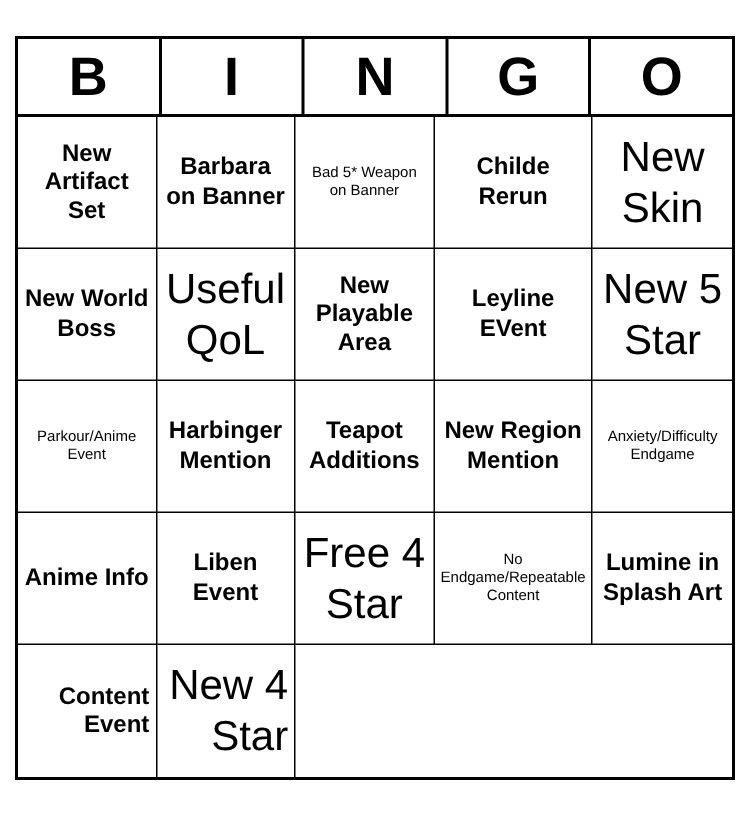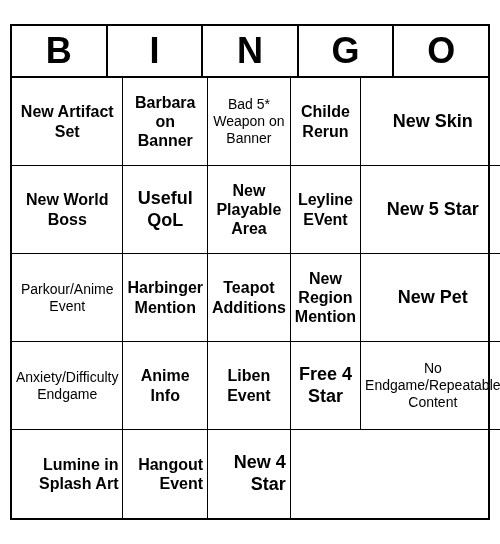--- a/index.html
+++ b/index.html
@@ -49,29 +49,29 @@
       line-height: 1.2;
     }
     .bingo-cell:nth-child(5n) {
       border-right: none;
     }
     .bingo-cell:nth-child(n+21) {
       border-bottom: none;
       text-align: right;
     }
     .bingo-cell.large-text {
-      font-size: 18px;
-      font-weight: bold;
+      font-size: 28px;
+      font-weight: normal;
     }
     .bingo-cell.medium-text {
       font-size: 16px;
       font-weight: bold;
     }
     .bingo-cell.small-text {
-      font-size: 14px;
+      font-size: 10px;
     }
   </style>
 </head>
 <body>
 
 <div class="bingo-card">
   <div class="bingo-header">
   <div class="bingo-header-cell">B</div>
       <div class="bingo-header-cell">I</div>
       <div class="bingo-header-cell">N</div>
@@ -86,23 +86,22 @@
       <div class="bingo-cell large-text">New Skin</div>
       <div class="bingo-cell medium-text">New World Boss</div>
       <div class="bingo-cell large-text">Useful QoL</div>
       <div class="bingo-cell medium-text">New Playable Area</div>
       <div class="bingo-cell medium-text">Leyline EVent</div>
       <div class="bingo-cell large-text">New 5 Star</div>
       <div class="bingo-cell small-text">Parkour/Anime Event</div>
       <div class="bingo-cell medium-text">Harbinger Mention</div>
       <div class="bingo-cell medium-text">Teapot Additions</div>
       <div class="bingo-cell medium-text">New Region Mention</div>
-      <div class="bingo-cell large-text">New Pet</div>
       <div class="bingo-cell small-text">Anxiety/Difficulty Endgame</div>
       <div class="bingo-cell medium-text">Anime Info</div>
       <div class="bingo-cell medium-text">Liben Event</div>
       <div class="bingo-cell large-text">Free 4 Star</div>
       <div class="bingo-cell small-text">No Endgame/Repeatable Content</div>
       <div class="bingo-cell medium-text">Lumine in Splash Art</div>
-      <div class="bingo-cell medium-text">Hangout Event</div>
+      <div class="bingo-cell medium-text">Content Event</div>
       <div class="bingo-cell large-text">New 4 Star</div>
     </div>
 </div>
 
 </body></html>

